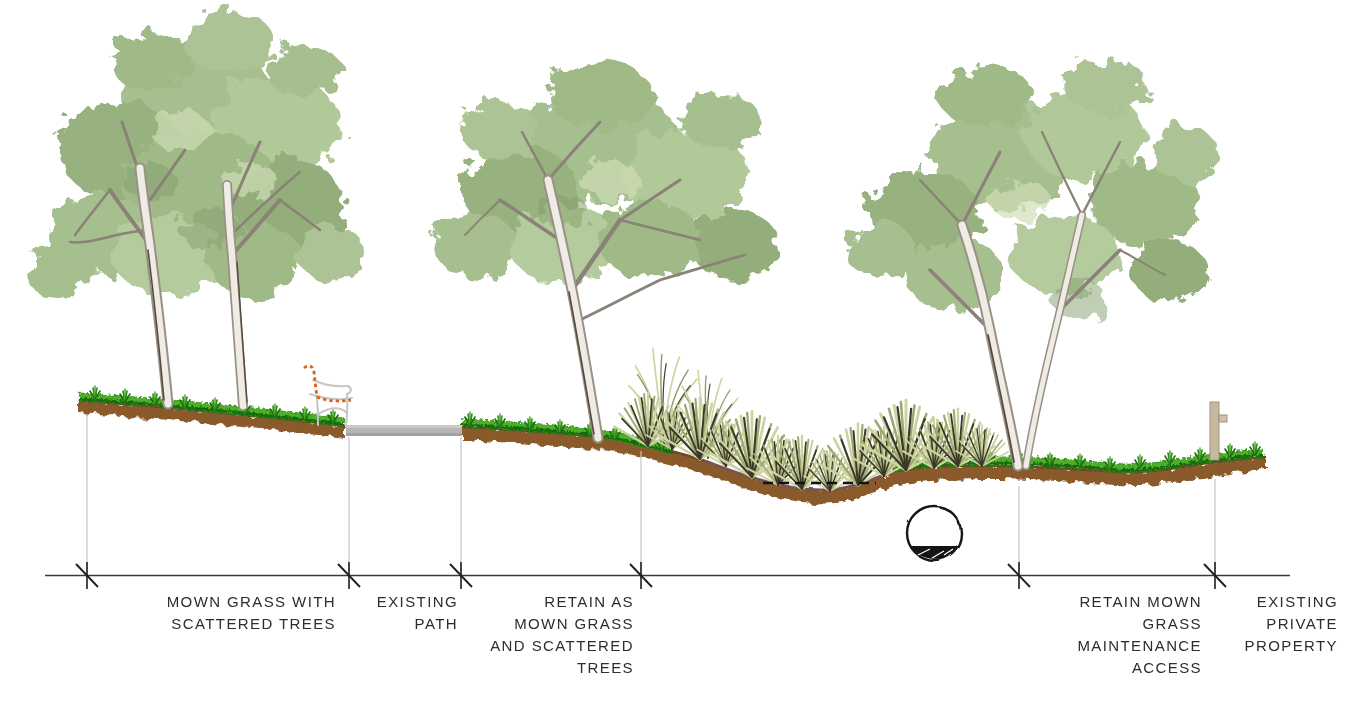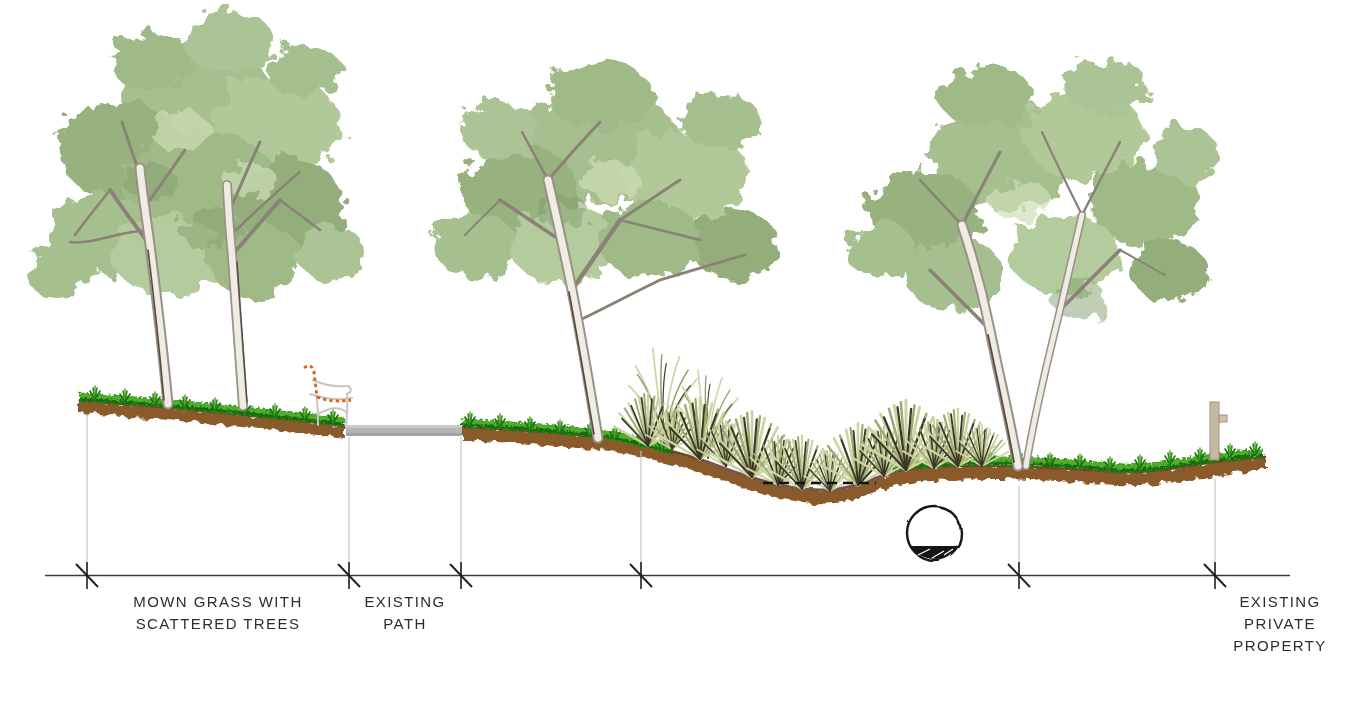--- a/index.html
+++ b/index.html
@@ -1,19 +1,19 @@
 <!DOCTYPE html>
 <html><head>
 <meta charset="utf-8">
 <style>
   html,body{margin:0;padding:0;background:#ffffff;}
   #canvas{position:relative;width:1366px;height:718px;background:#ffffff;overflow:hidden;
           font-family:"Liberation Sans",sans-serif;}
   #art{position:absolute;left:0;top:0;}
-  .zone-label{position:absolute;top:591px;text-align:center;white-space:pre-line;
+  .zone-label{position:absolute;top:591px;text-align:right;white-space:pre-line;
               font-size:15px;line-height:22px;letter-spacing:1.4px;color:#2d2d2d;}
   .ext{stroke:#c7c7c7;stroke-width:1.2;}
   .tickv{stroke:#1f1f1f;stroke-width:1.6;}
   .tickd{stroke:#1f1f1f;stroke-width:1.9;}
   .dimline{stroke:#3a3a3a;stroke-width:1.7;}
 </style>
 </head>
 <body>
 
 <div id="canvas">
@@ -350,16 +350,24 @@
       <line class="tickv" x1="1215" y1="562" x2="1215" y2="589"></line>
       <line class="tickd" x1="1204" y1="564" x2="1226" y2="587"></line>
     </g>
   </g>
 </svg>
 
   <div class="zone-label" style="left:100px;width:236px;">MOWN GRASS WITH
 SCATTERED TREES</div>
   <div class="zone-label" style="left:352px;width:106px;">EXISTING
 PATH</div>
+  <div class="zone-label" style="left:470px;width:164px;">RETAIN AS
+MOWN GRASS
+AND SCATTERED
+TREES</div>
+  <div class="zone-label" style="left:1038px;width:164px;">RETAIN MOWN
+GRASS
+MAINTENANCE
+ACCESS</div>
   <div class="zone-label" style="left:1222px;width:116px;">EXISTING
 PRIVATE
 PROPERTY</div>
 </div>
 
 </body></html>

